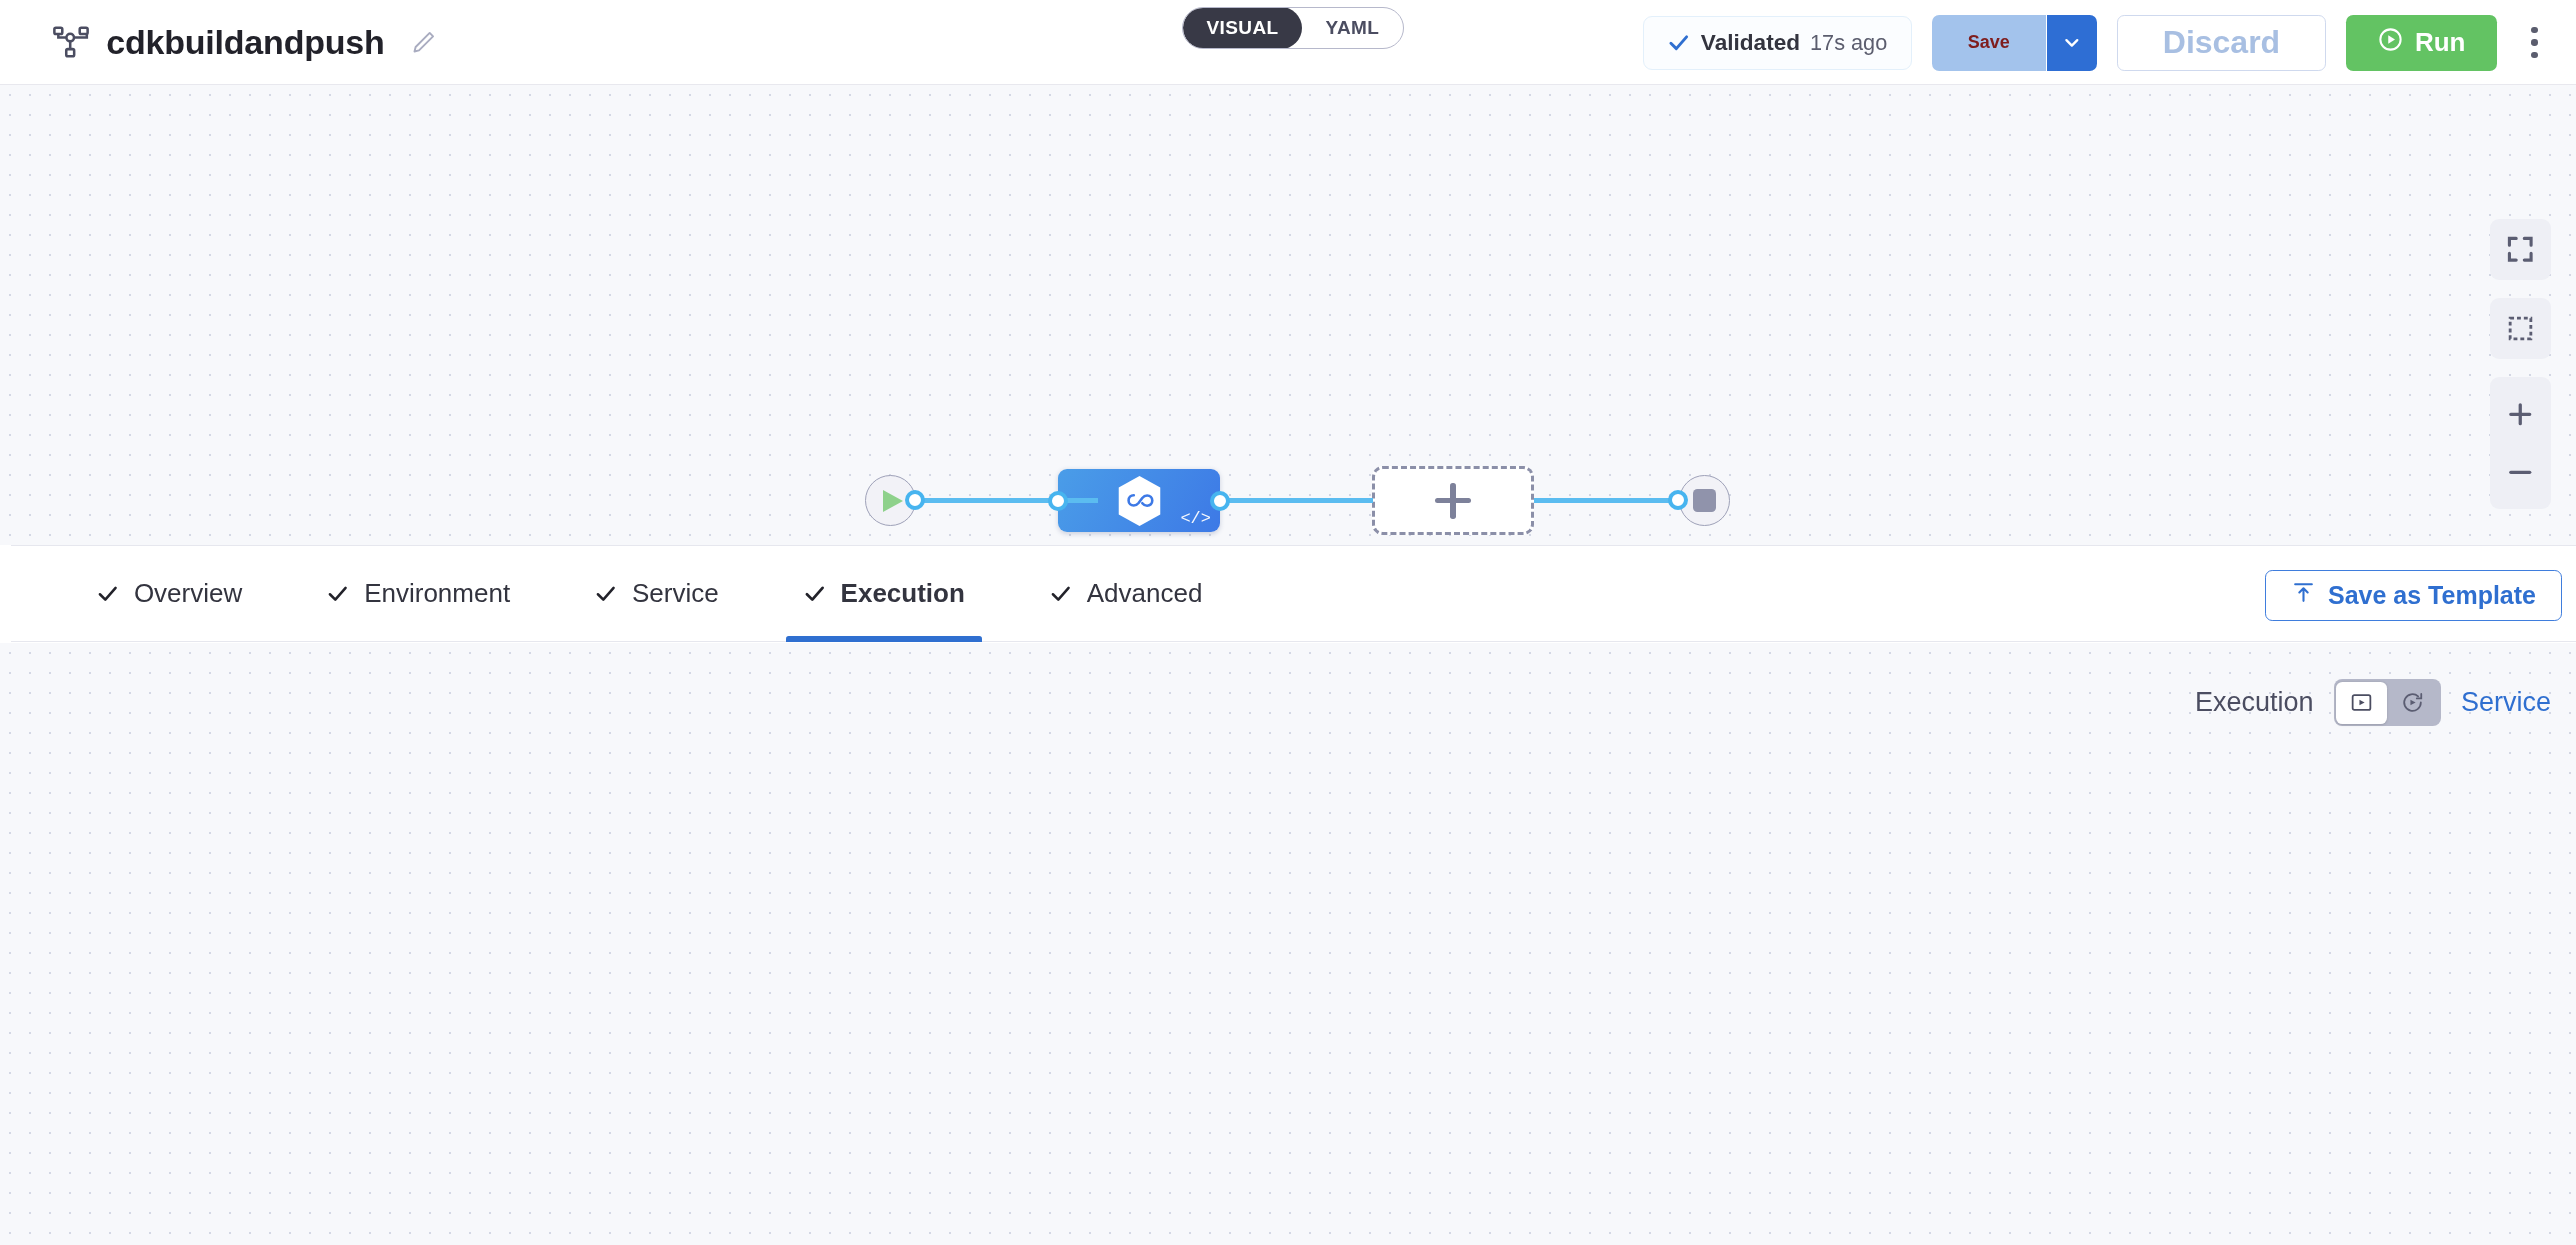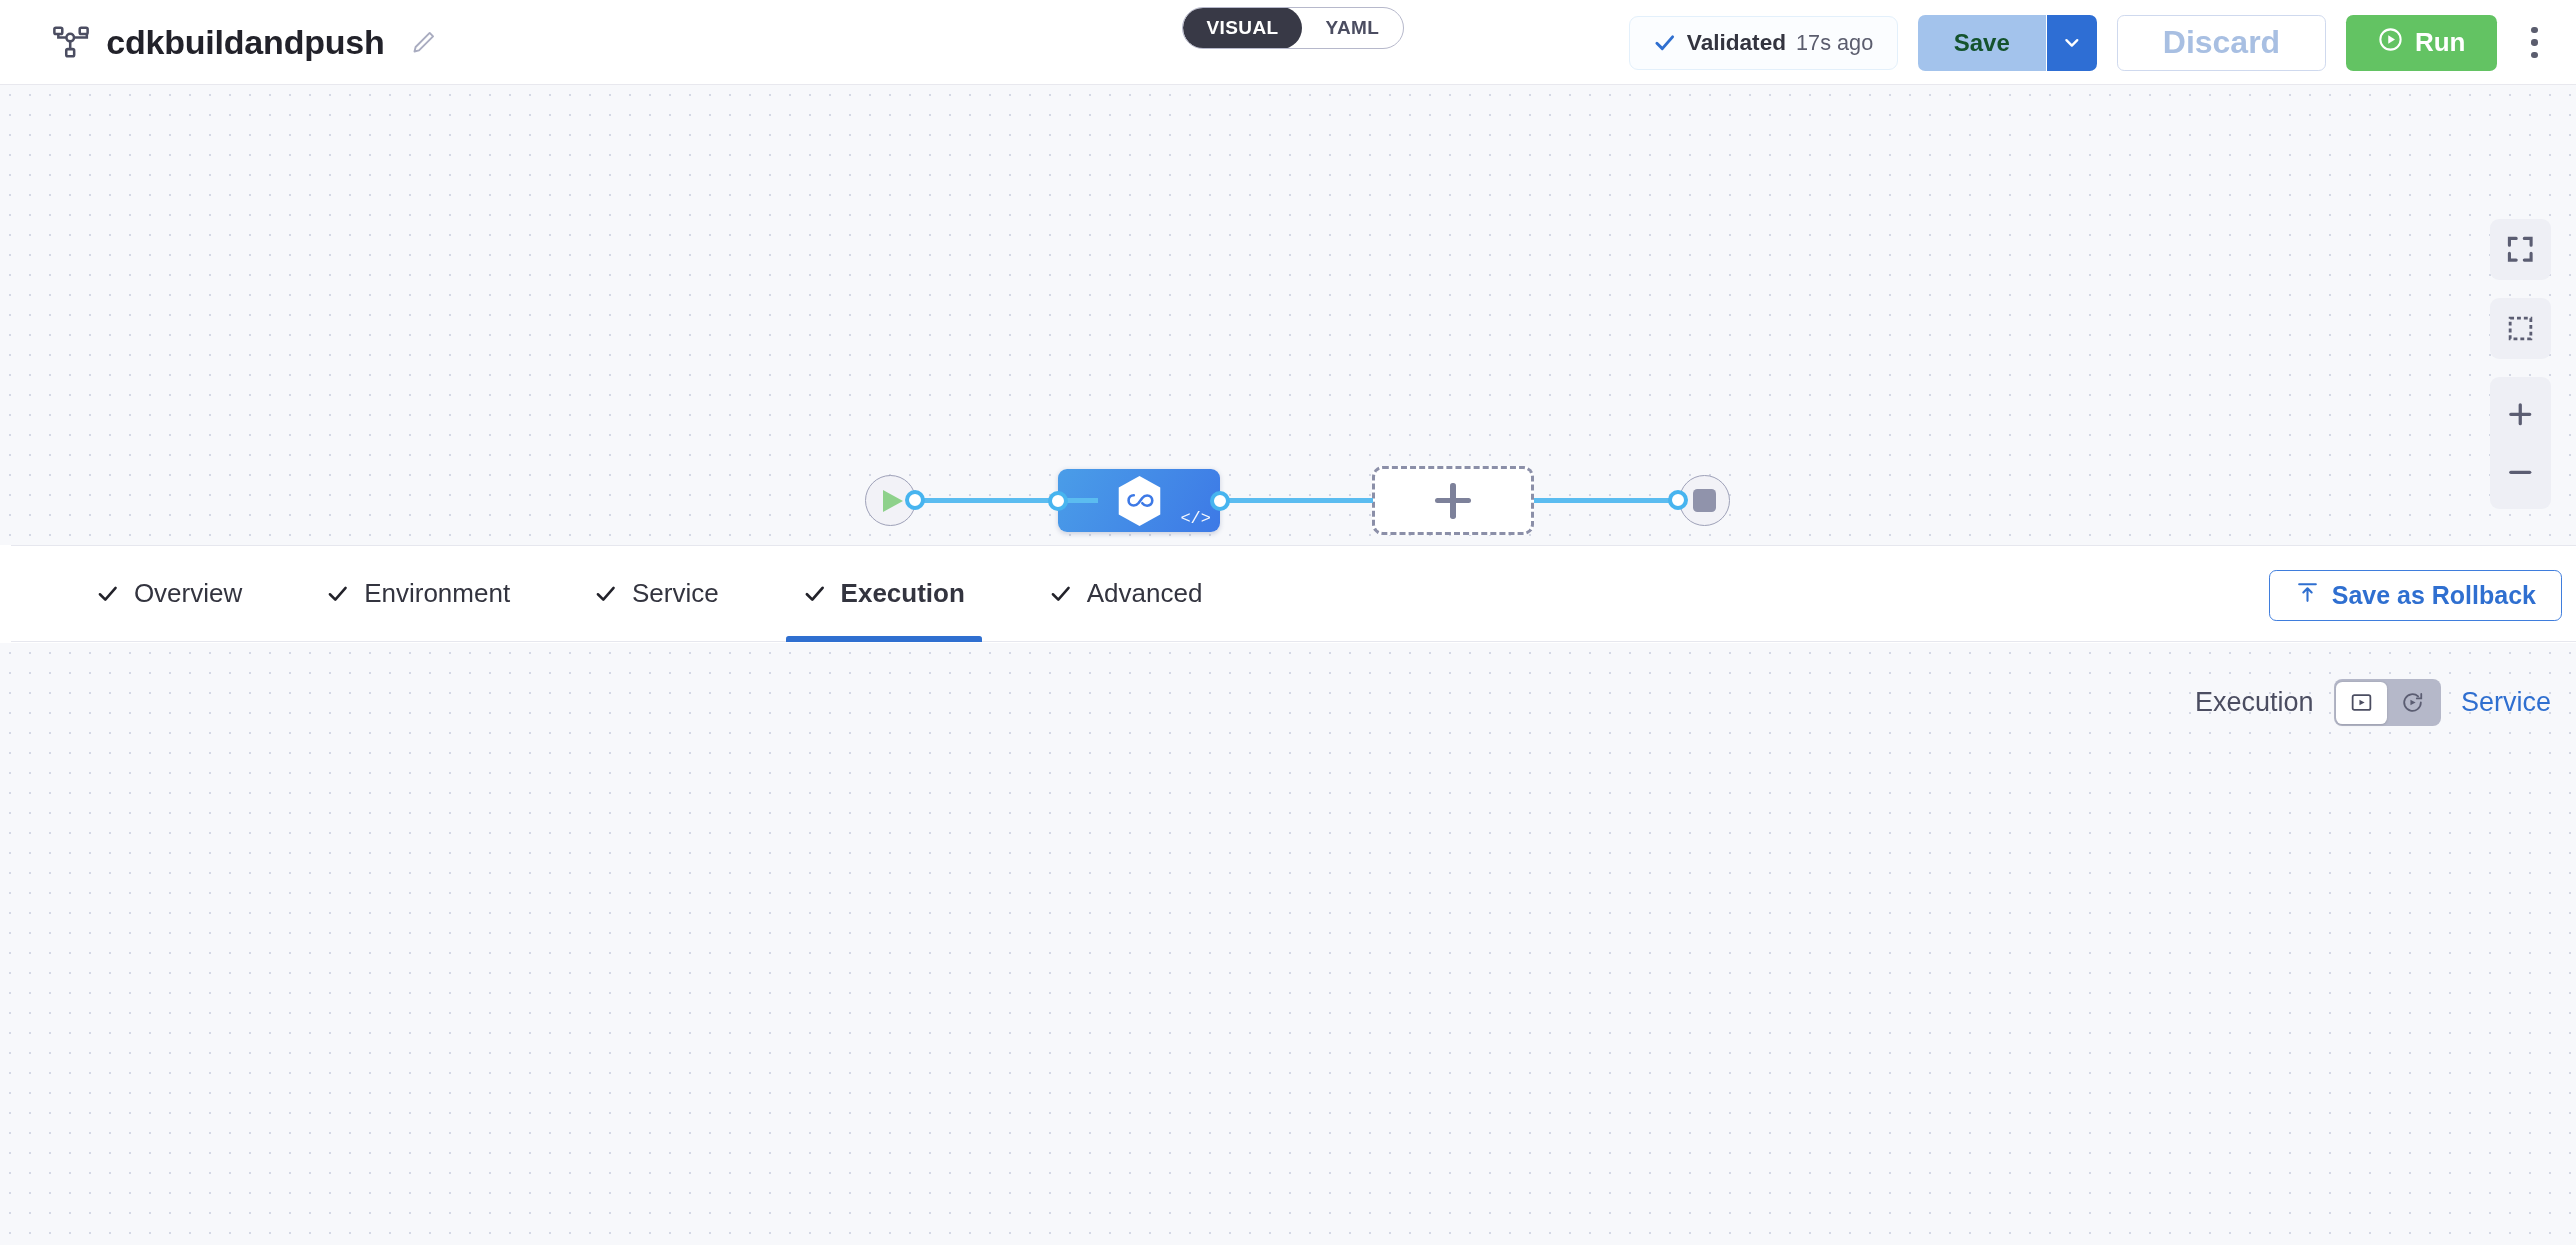--- a/index.html
+++ b/index.html
@@ -47,21 +47,21 @@
     display: flex; align-items: center; gap: 10px;
     height: 54px; padding: 0 23.5px; border-radius: 9px;
     background: #fbfdff; border: 0.9px solid #e3f0fb;
   }
   .validated .chk { width: 23.5px; height: 23.5px; display: block; }
   .validated .v-label { font-size: 22.6px; font-weight: 700; color: #33343f; }
   .validated .v-time { font-size: 21.7px; color: #5b5d6e; }
 
   .save-split { display: flex; height: 56px; border-radius: 7.2px; overflow: hidden; }
   .save-main {
-    background: #a3c3ec; color: #14532d; font-size: 24px; font-weight: 600;
+    background: #a3c3ec; color: #7f1d1d; font-size: 18px; font-weight: 600;
     display: flex; align-items: center; padding: 0 36px; cursor: pointer;
   }
   .save-caret {
     background: #2e6ed4; width: 51px; display: flex; align-items: center;
     justify-content: center; cursor: pointer; border-left: 1.8px solid #fff;
   }
   .btn-discard {
     height: 56px; padding: 0 45px; border-radius: 7.2px;
     border: 0.9px solid #cfd9ee; background: #fff; color: #a8bfe2;
     font-size: 32px; font-weight: 600; display: flex; align-items: center;
@@ -364,21 +364,21 @@
         <span>Advanced</span>
       </div>
     </div>
 
     <div class="btn-template">
       <span>
         <svg width="25" height="25" viewBox="0 0 24 24" fill="none" stroke="#2f6fd0" stroke-width="2" stroke-linecap="round" stroke-linejoin="round">
           <path d="M4 4h16M12 20V8M12 8l-4 4M12 8l4 4"></path>
         </svg>
       </span>
-      <span>Save as Rollback</span>
+      <span>Save as Template</span>
     </div>
   </div>
 
   <div class="canvas canvas-bottom">
 
     
     
     
     
 

